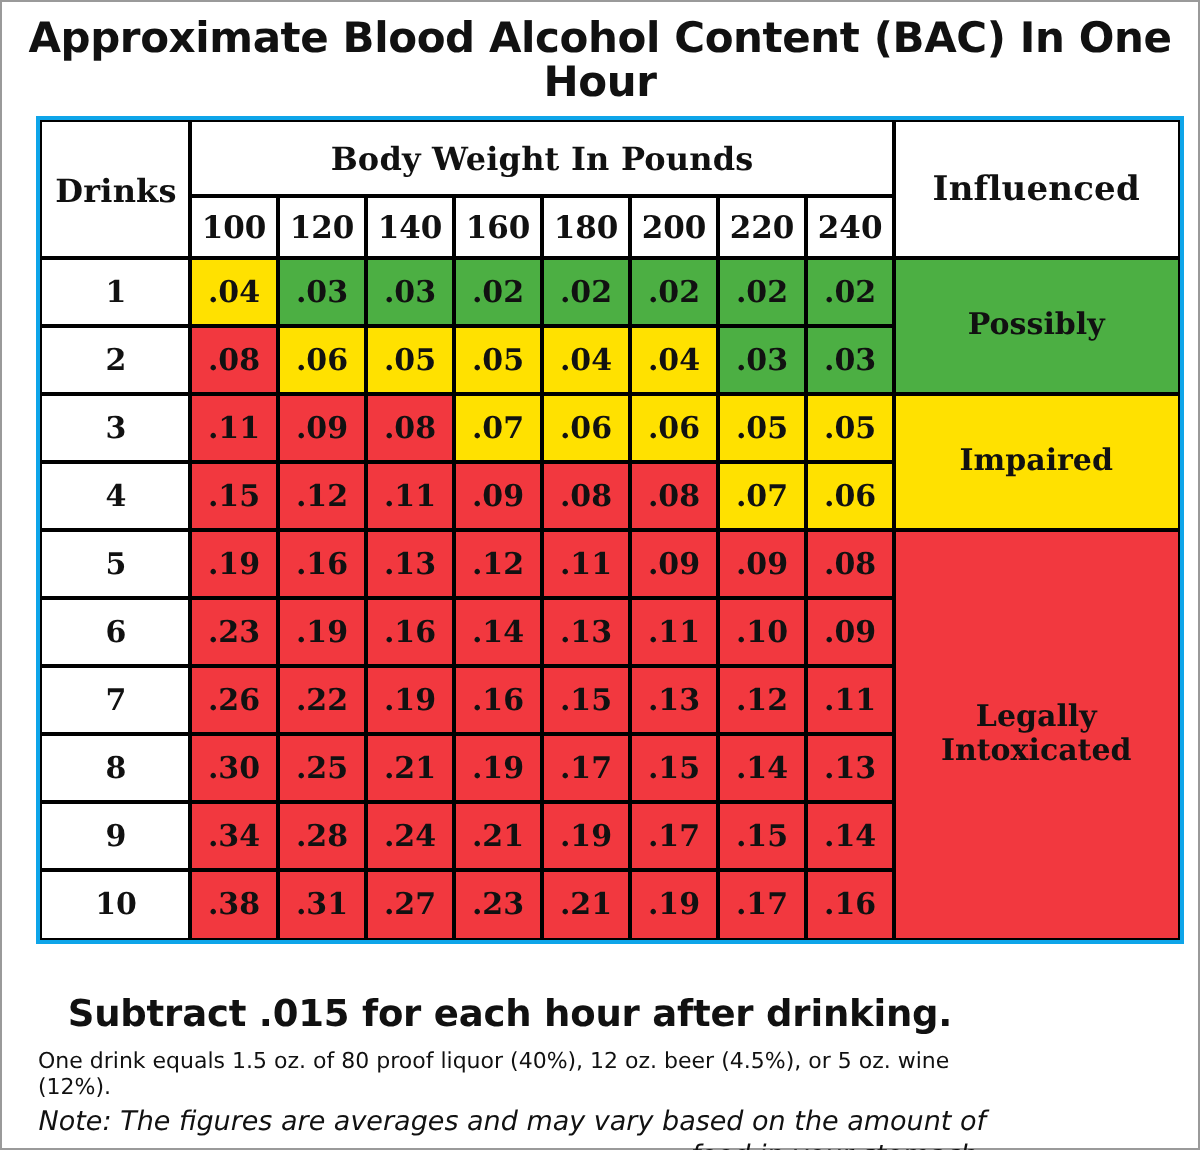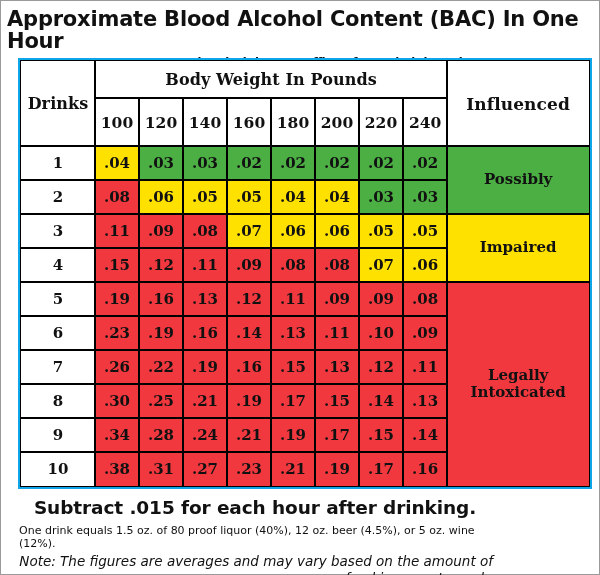--- a/index.html
+++ b/index.html
@@ -20,20 +20,21 @@
     height: 575px;
     box-sizing: border-box;
     border: 1px solid #9a9a9a;
     background: #ffffff;
   }
 
   
   .title {
     margin: 0;
     padding: 7px 6px 0 6px;
+    text-align: center;
     font-size: 21px;
     font-weight: bold;
     letter-spacing: -0.2px;
     line-height: 1.05;
     font-family: "DejaVu Sans", sans-serif;
   }
   .source {
     margin: 0;
     padding: 4px 6px 0 6px;
     text-align: center;
@@ -79,21 +80,21 @@
     font-size: 17px;
     font-weight: bold;
     font-family: "DejaVu Sans", sans-serif;
     letter-spacing: 0.1px;
   }
   th.h-weight { font-size: 16px; }
   th.h-drinks { font-size: 16px; }
   th.h-influenced { font-size: 17px; }
 
   td.w-head {
-    height: 48px;
+    height: 31px;
     font-size: 15.5px;
     font-weight: bold;
     font-family: "DejaVu Serif", serif;
   }
 
   td.drink-n {
     height: 34px;
     font-size: 15px;
     font-weight: bold;
     font-family: "DejaVu Serif", serif;

